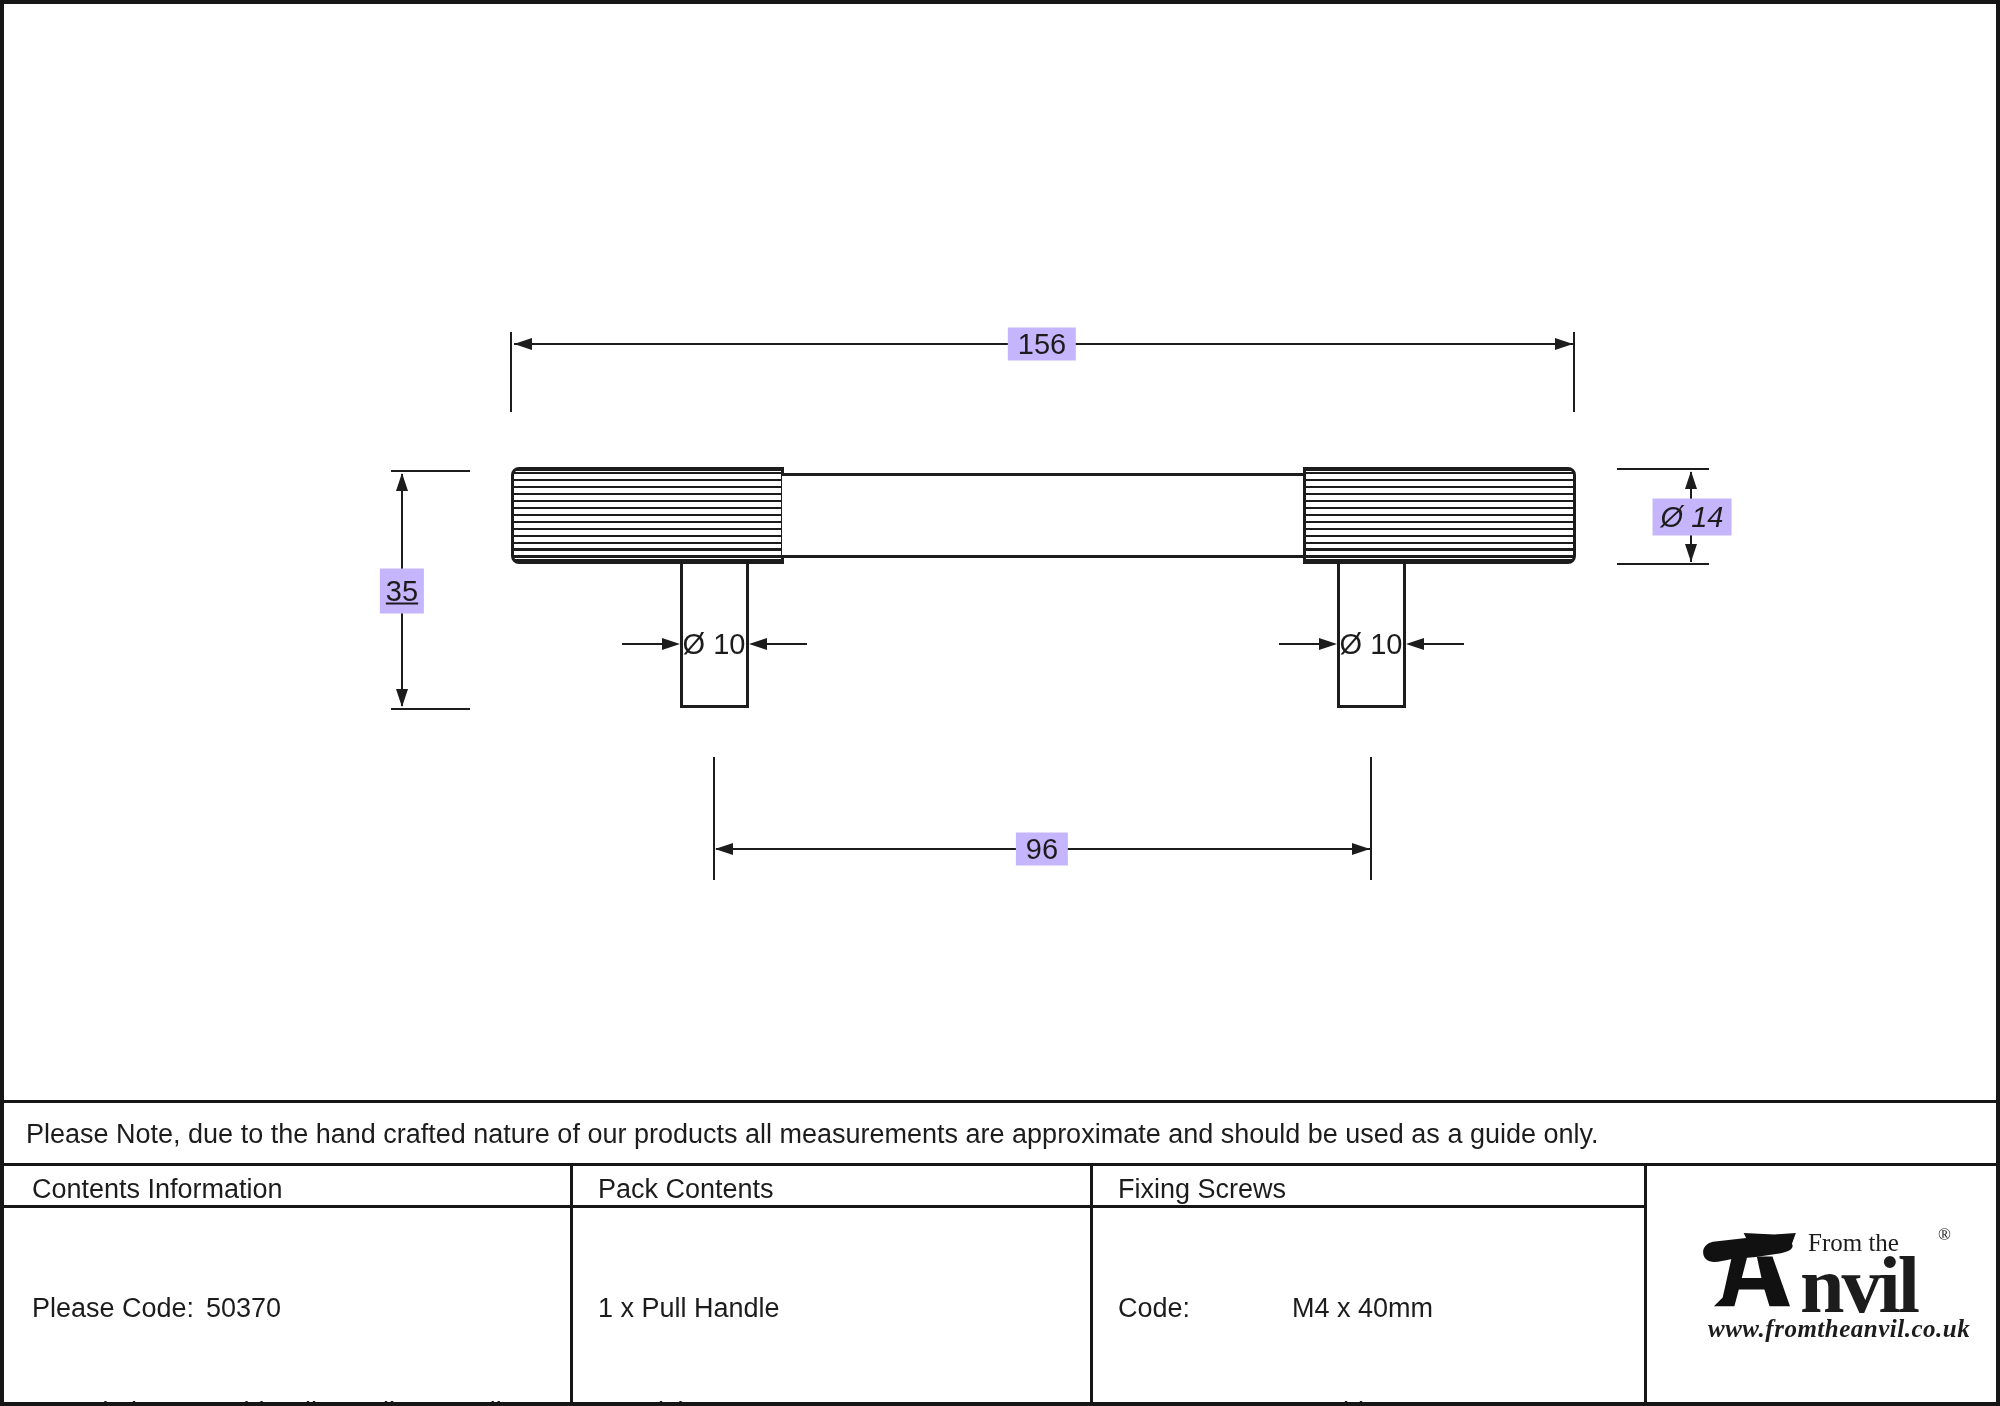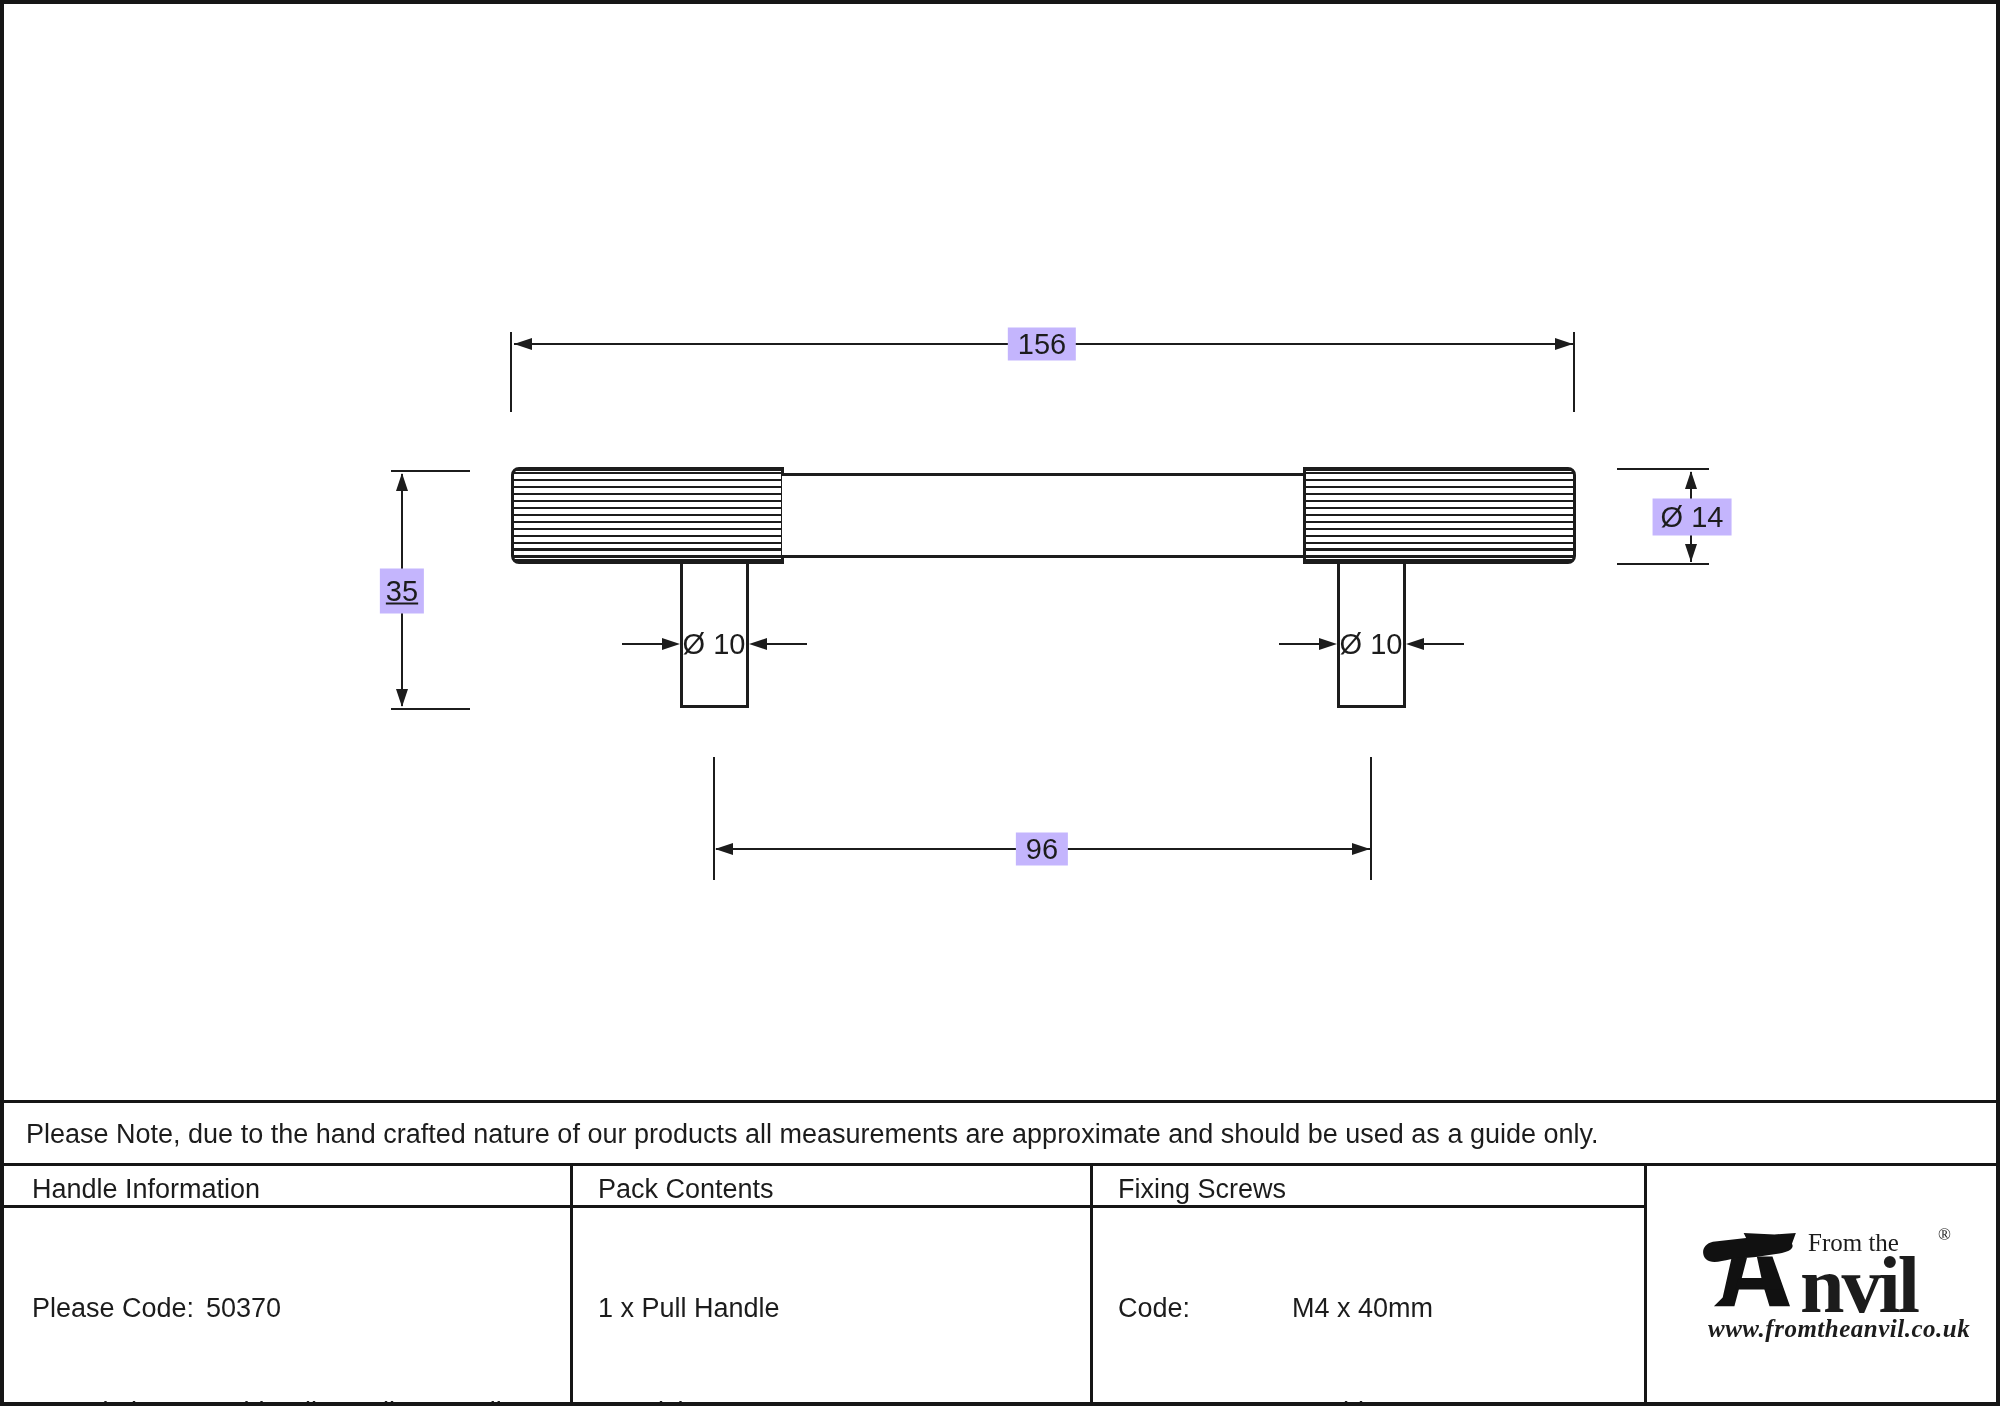--- a/index.html
+++ b/index.html
@@ -68,21 +68,21 @@
       <div class="arr arr-down" style="left:392px;top:685px;"></div>
       <span class="dimlabel" style="left:398px;top:587px;padding:8px 6px;text-decoration:underline;">35</span>
     </div>
 
     <div>
       <div class="hline" style="left:1613px;top:464px;width:92px;"></div>
       <div class="hline" style="left:1613px;top:559px;width:92px;"></div>
       <div class="vline" style="left:1686px;top:468px;height:90px;"></div>
       <div class="arr arr-up" style="left:1681px;top:467px;"></div>
       <div class="arr arr-down" style="left:1681px;top:540px;"></div>
-      <span class="dimlabel" style="left:1688px;top:513px;padding:4px 8px;">Ø 14</span>
+      <span class="dimlabel" style="left:1688px;top:513px;padding:4px 8px;font-style:italic;">Ø 14</span>
     </div>
 
     <div>
       <div class="hline" style="left:618px;top:639px;width:42px;"></div>
       <div class="arr arr-right" style="left:658px;top:634px;"></div>
       <div class="hline" style="left:761px;top:639px;width:42px;"></div>
       <div class="arr arr-left" style="left:745px;top:634px;"></div>
       <span class="dimlabel" style="left:710px;top:640px;padding:2px 4px;background:transparent;">Ø 10</span>
     </div>
 
@@ -109,21 +109,21 @@
   </div>
 
   <div>
 
     <div class="tbl-border" style="left:0;top:1159px;width:1992px;height:3px;"></div>
     <div class="tbl-border" style="left:0;top:1201px;width:1643px;height:3px;"></div>
     <div class="tbl-border" style="left:566px;top:1159px;width:3px;height:239px;"></div>
     <div class="tbl-border" style="left:1086px;top:1159px;width:3px;height:239px;"></div>
     <div class="tbl-border" style="left:1640px;top:1159px;width:3px;height:239px;"></div>
 
-    <div class="cellheader" style="left:28px;top:1172px;">Handle Information</div>
+    <div class="cellheader" style="left:28px;top:1172px;">Contents Information</div>
     <div class="stack" style="left:28px;top:1218px;">
       <div>Please Code:</div>
       <div>Description:</div>
       
       
     </div>
     <div class="stack" style="left:202px;top:1218px;">
       <div>50370</div>
       <div>Judd Pull Handle - Small</div>
       

